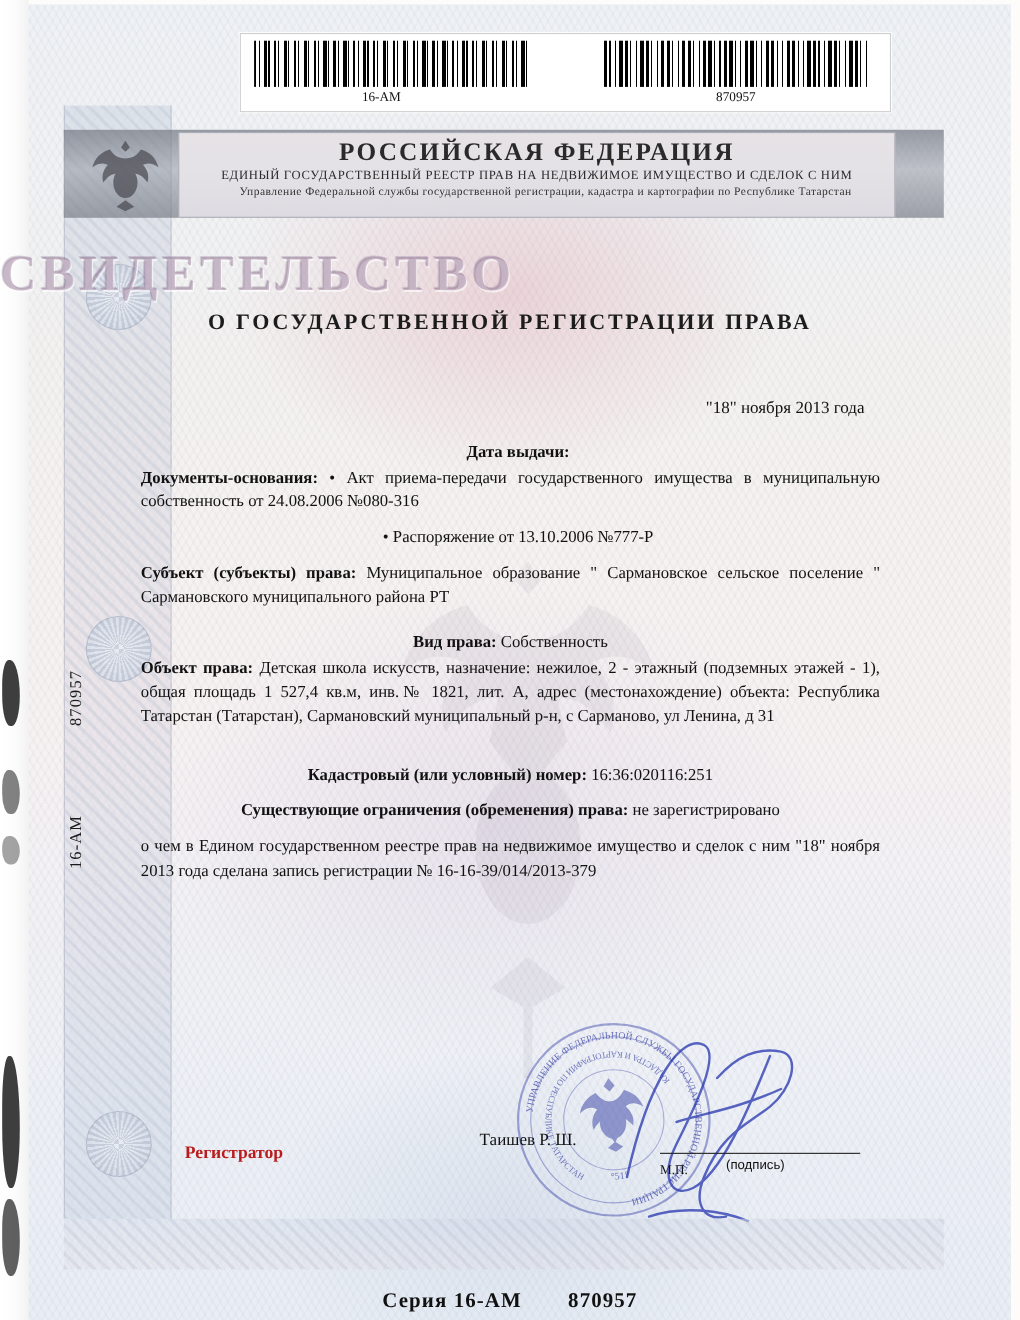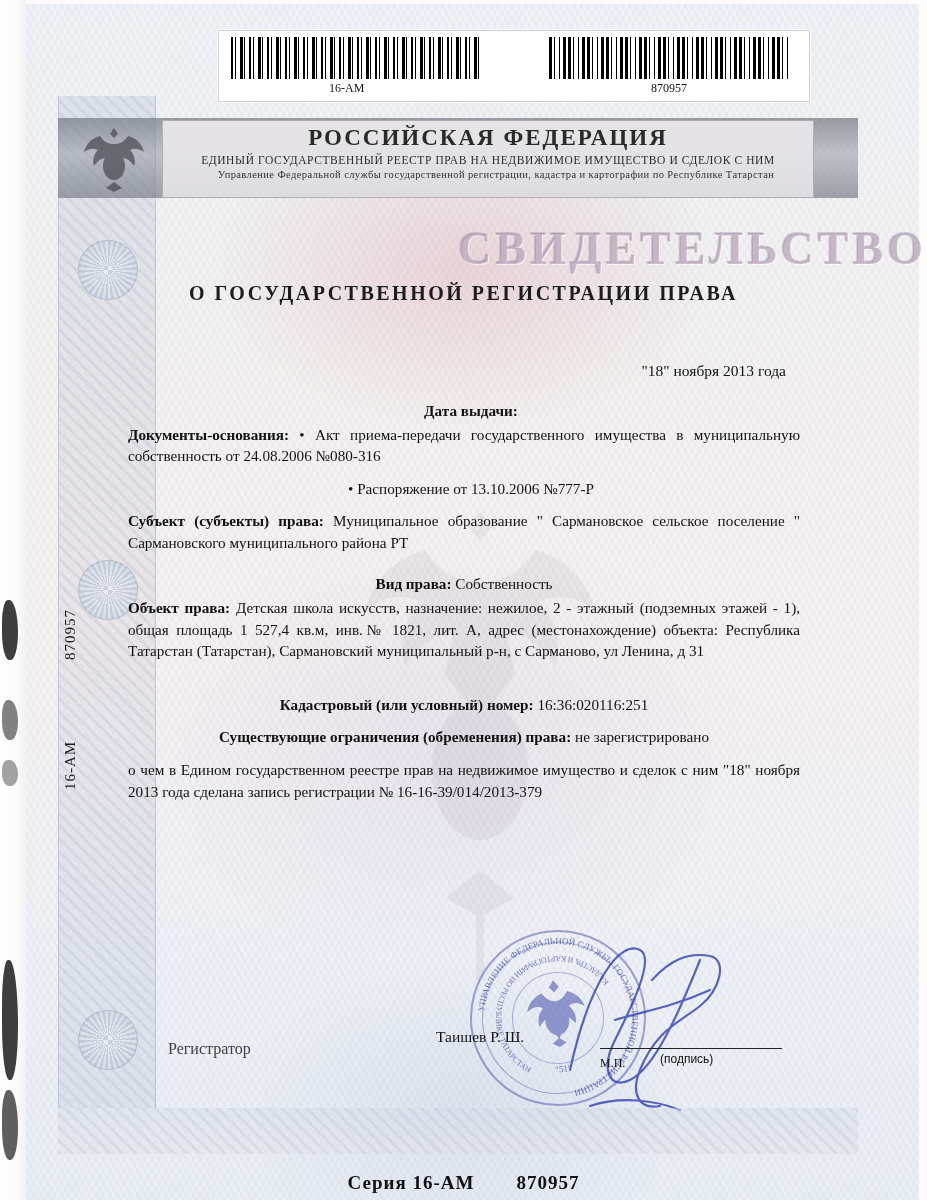--- a/index.html
+++ b/index.html
@@ -144,21 +144,21 @@
 
   
   .emblem {
     position:absolute; left:74px; top:122px; width:80px; height:72px;
     opacity:.85;
   }
 
   
   .wm-title {
     position:absolute; left:0; right:0; top:222px;
-    text-align:right;
+    text-align:left;
     font-family:"Liberation Serif", serif;
     font-weight:bold;
     font-size:46px;
     letter-spacing:4px;
     color:rgba(150,120,150,0.45);
     text-shadow: 1px 1px 0 rgba(255,255,255,.6), -1px -1px 0 rgba(120,100,130,.25);
   }
   .sub-title {
     position:absolute; left:0; right:0; top:282px;
     text-align:center;
@@ -233,21 +233,21 @@
     position:absolute; left:560px; top:920px;
     width:180px; height:200px;
     pointer-events:none;
     opacity:.9;
   }
 
   
   .reg-label {
     position:absolute; left:168px; top:1040px;
     font-family:"Liberation Serif", serif;
-    font-weight:normal; font-size:16px; color:#404040;
+    font-weight:bold; font-size:16px; color:#b91c1c;
   }
   .reg-name {
     position:absolute; left:436px; top:1028px;
     font-family:"Liberation Serif", serif;
     font-size:15.5px; color:#111;
   }
   .mp {
     position:absolute; left:600px; top:1056px;
     font-family:"Liberation Serif", serif;
     font-size:12px; color:#111;

